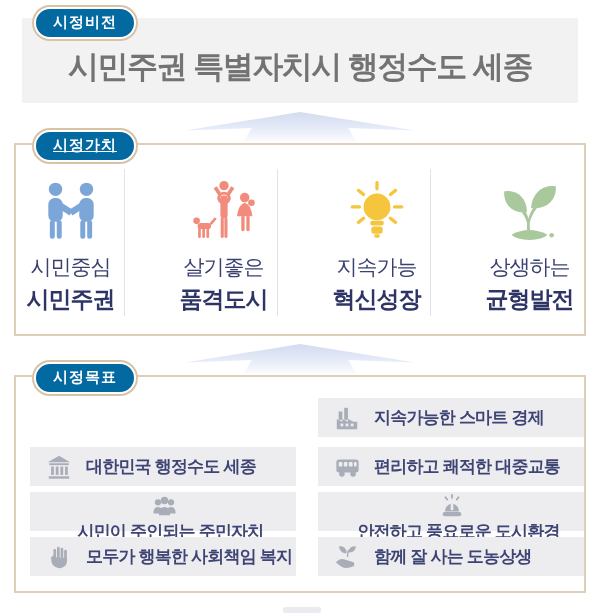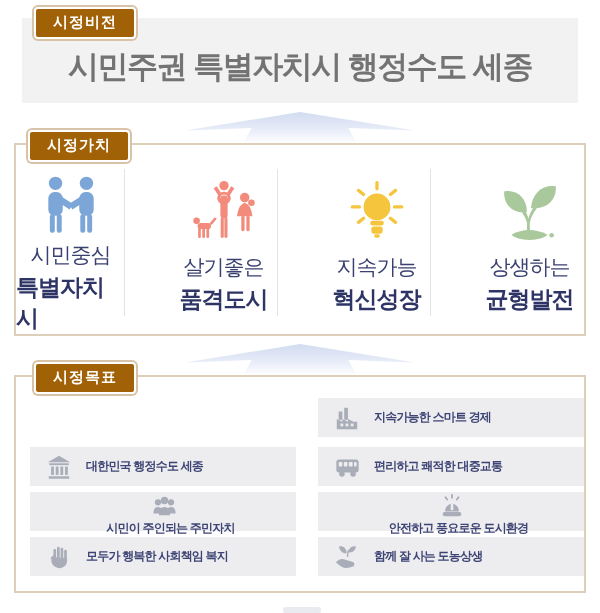--- a/index.html
+++ b/index.html
@@ -2,27 +2,27 @@
 <html><head>
 <meta charset="utf-8">
 <style>
   html,body{margin:0;padding:0;background:#fff;}
   #canvas{
     position:relative;width:600px;height:613px;background:#ffffff;overflow:hidden;
     font-family:"Liberation Sans","DejaVu Sans",sans-serif;
   }
   
   .badge{
-    position:absolute;z-index:5;background:#a16207;color:#ffffff;
+    position:absolute;z-index:5;background:#0369a1;color:#ffffff;
     font-size:15px;font-weight:bold;letter-spacing:1px;
-    padding:4px 17px 5px;border-radius:4px;border:2px solid #ffffff;
+    padding:4px 17px 5px;border-radius:16px;border:2px solid #ffffff;
     box-shadow:0 0 0 2px #d9c3a7;white-space:nowrap;
   }
   .badge-vision{left:34px;top:7px;}
-  .badge-values{left:28px;top:130px;}
+  .badge-values{left:34px;top:130px;text-decoration:underline;}
   .badge-goals{left:34px;top:362px;}
   
   .vision-box{position:absolute;left:22px;top:18px;width:556px;height:85px;background:#f2f2f3;}
   .vision-title{
     position:absolute;left:0;top:28px;width:100%;text-align:center;
     font-size:31px;font-weight:bold;color:#737373;letter-spacing:-1.5px;
   }
   
   .arrow-up{
     position:absolute;left:185px;width:230px;height:32px;
@@ -42,21 +42,21 @@
   }
   .value-icon{height:80px;display:flex;align-items:center;justify-content:center;}
   .value-line1{font-size:21px;color:#3a4170;letter-spacing:-1px;margin-top:2px;}
   .value-line2{font-size:23px;font-weight:bold;color:#2e3566;letter-spacing:-1px;margin-top:3px;}
   
   .goal-item{
     position:absolute;width:266px;height:39px;background:#ededf0;
     display:flex;align-items:center;box-sizing:border-box;padding-left:15px;
   }
   .goal-icon{width:28px;height:28px;flex:none;color:#a9adb8;display:flex;align-items:center;justify-content:center;margin-right:13px;}
-  .goal-label{font-size:12px;font-weight:600;color:#3e4574;letter-spacing:-0.8px;white-space:nowrap;}
+  .goal-label{font-size:17px;font-weight:600;color:#3e4574;letter-spacing:-0.8px;white-space:nowrap;}
   .col-l{left:14px;text-align:center;}
   .col-r{left:302px;}
   .row-0{top:21px;}
   .row-1{top:70px;}
   .row-2{top:115px;flex-direction:column;}
   .row-3{top:160px;}
   
   .bottom-cut{position:absolute;left:283px;top:607px;width:38px;height:6px;background:#c3c7d6;opacity:.35;border-radius:2px;}
   svg{display:block;}
 </style>
@@ -83,21 +83,21 @@
           <rect x="40" y="16.5" width="14" height="23" rx="6"></rect>
           <rect x="11.5" y="38" width="4.8" height="18" rx="2.2"></rect>
           <rect x="18.2" y="38" width="4.8" height="18" rx="2.2"></rect>
           <rect x="41" y="38" width="4.8" height="18" rx="2.2"></rect>
           <rect x="47.7" y="38" width="4.8" height="18" rx="2.2"></rect>
           <path d="M20,19 L34,28 l-3.4,5.4 L16,24 z"></path>
           <path d="M44,19 L30,28 l3.4,5.4 L48,24 z"></path>
         </svg>
       </div>
       <div class="value-line1">시민중심</div>
-      <div class="value-line2">특별자치시</div>
+      <div class="value-line2">시민주권</div>
     </div>
 
     <div class="value-col">
       <div class="value-icon" style="color: rgb(242, 139, 123);">
         <svg width="68" height="60" viewBox="0 0 64 58" fill="currentColor">
 
           <circle cx="5.5" cy="38.5" r="3.2"></circle>
           <rect x="6.5" y="40.5" width="13" height="6" rx="3"></rect>
           <rect x="7" y="45" width="2.6" height="10" rx="1.2"></rect>
           <rect x="11" y="45" width="2.6" height="10" rx="1.2"></rect>

